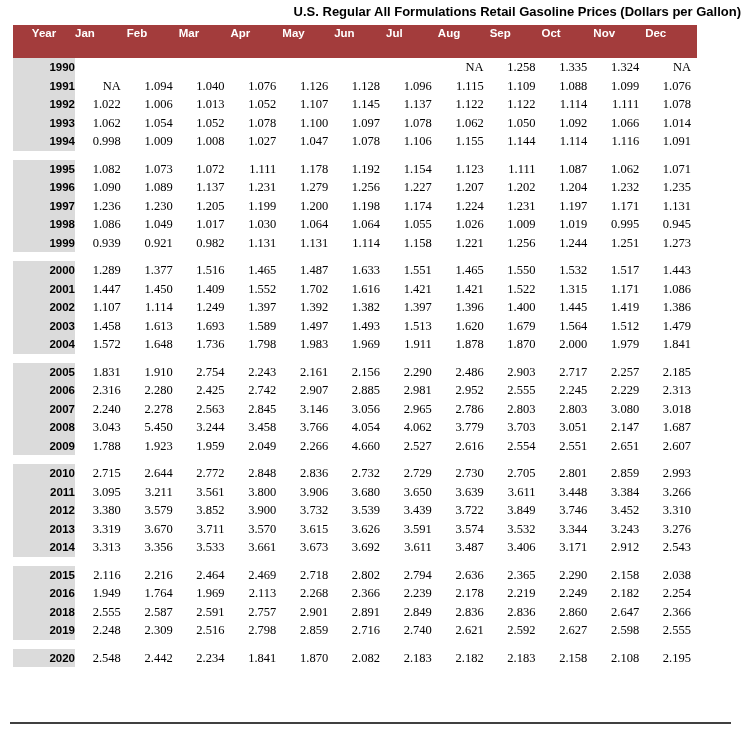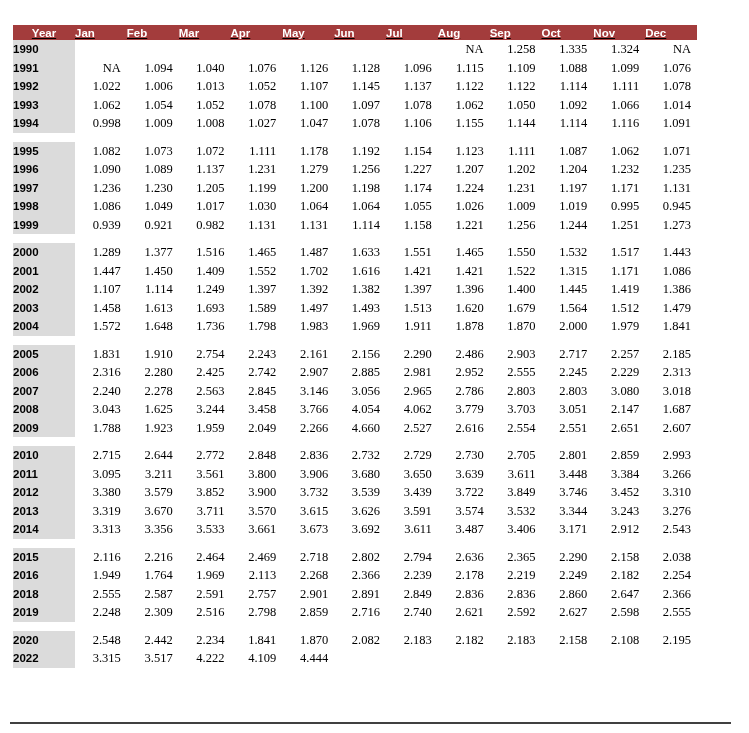--- a/index.html
+++ b/index.html
@@ -22,24 +22,23 @@
   }
   .table {
     position: absolute;
     left: 13px;
     top: 25px;
     width: 684px;
   }
   .thead {
     display: grid;
     grid-template-columns: 62px repeat(12, 1fr);
-    height: 15px;
+    height: 33px;
     line-height: 17px;
     background: var(--header-bg, #A33C3C);
-    text-decoration: underline;
   }
   .thead .hcell {
     color: #ffffff;
     font-size: 11.5px;
     font-weight: bold;
     text-align: left;
     padding-right: 4px;
     overflow: hidden;
   }
   .thead .hcell.year { text-align: center; padding-right: 0; }
@@ -48,21 +47,21 @@
   .trow {
     display: grid;
     grid-template-columns: 62px repeat(12, 1fr);
     height: 18.5px;
     line-height: 18.5px;
   }
   .ycell {
     background: var(--year-bg, #DBDBDB);
     font-size: 11.5px;
     font-weight: bold;
-    text-align: left;
+    text-align: right;
     color: #000000;
   }
   .vcell {
     font-family: "Liberation Serif", serif;
     font-size: 12.5px;
     text-align: right;
     padding-right: 6px;
     color: #000000;
     white-space: nowrap;
   }
@@ -72,20 +71,21 @@
     top: 722px;
     width: 721px;
     height: 2px;
     background: #404040;
   }
 </style>
 </head>
 <body>
 
 <div class="page">
+  <div class="title">U.S. Regular All Formulations Retail Gasoline Prices (Dollars per Gallon)</div>
   <div class="table">
     <div class="thead" id="thead">
         <div class="hcell year">Year</div>
         <div class="hcell">Jan</div>
         <div class="hcell">Feb</div>
         <div class="hcell">Mar</div>
         <div class="hcell">Apr</div>
         <div class="hcell">May</div>
         <div class="hcell">Jun</div>
         <div class="hcell">Jul</div>
@@ -369,21 +369,21 @@
             <div class="vcell">2.965</div>
             <div class="vcell">2.786</div>
             <div class="vcell">2.803</div>
             <div class="vcell">2.803</div>
             <div class="vcell">3.080</div>
             <div class="vcell">3.018</div>
           </div>
           <div class="trow">
             <div class="ycell">2008</div>
             <div class="vcell">3.043</div>
-            <div class="vcell">1.625</div>
+            <div class="vcell">5.450</div>
             <div class="vcell">3.244</div>
             <div class="vcell">3.458</div>
             <div class="vcell">3.766</div>
             <div class="vcell">4.054</div>
             <div class="vcell">4.062</div>
             <div class="vcell">3.779</div>
             <div class="vcell">3.703</div>
             <div class="vcell">3.051</div>
             <div class="vcell">2.147</div>
             <div class="vcell">1.687</div>
@@ -552,32 +552,17 @@
             <div class="vcell">1.841</div>
             <div class="vcell">1.870</div>
             <div class="vcell">2.082</div>
             <div class="vcell">2.183</div>
             <div class="vcell">2.182</div>
             <div class="vcell">2.183</div>
             <div class="vcell">2.158</div>
             <div class="vcell">2.108</div>
             <div class="vcell">2.195</div>
           </div>
-          <div class="trow">
-            <div class="ycell">2022</div>
-            <div class="vcell">3.315</div>
-            <div class="vcell">3.517</div>
-            <div class="vcell">4.222</div>
-            <div class="vcell">4.109</div>
-            <div class="vcell">4.444</div>
-            <div class="vcell"></div>
-            <div class="vcell"></div>
-            <div class="vcell"></div>
-            <div class="vcell"></div>
-            <div class="vcell"></div>
-            <div class="vcell"></div>
-            <div class="vcell"></div>
-          </div>
         </div>
       </div>
   </div>
   <div class="bottom-rule" style="background: rgb(64, 64, 64);"></div>
 </div>
 
 </body></html>

